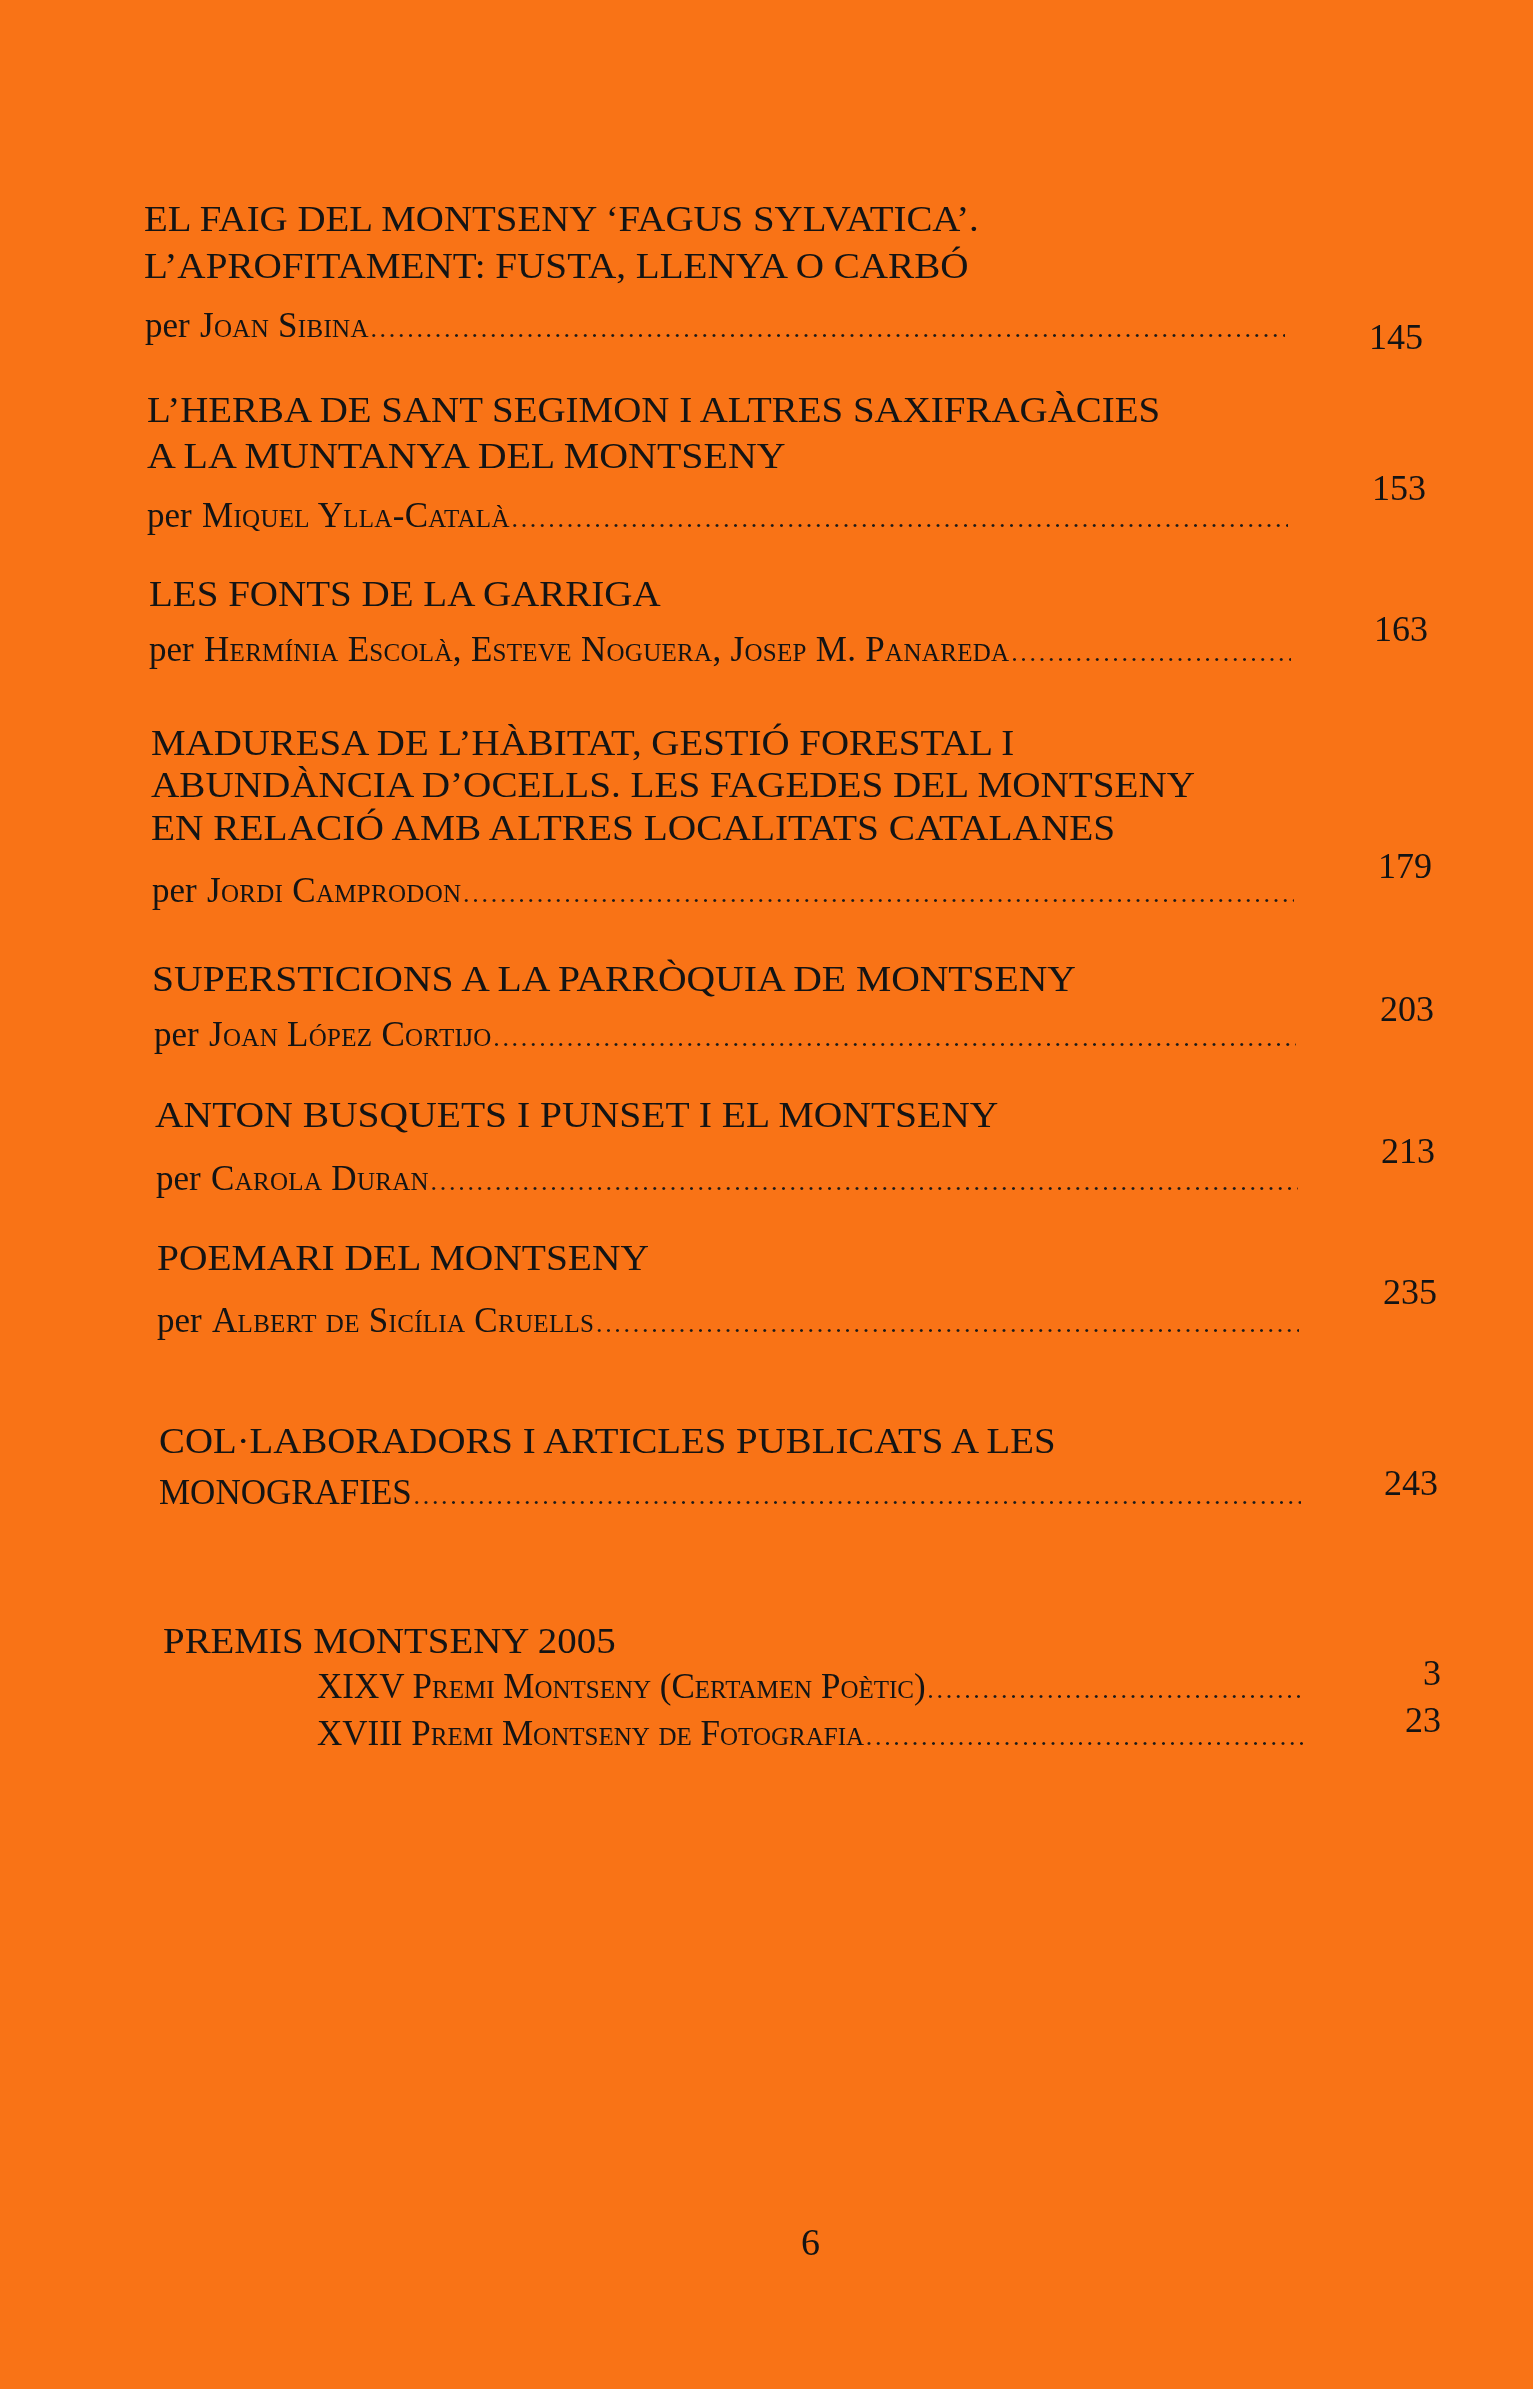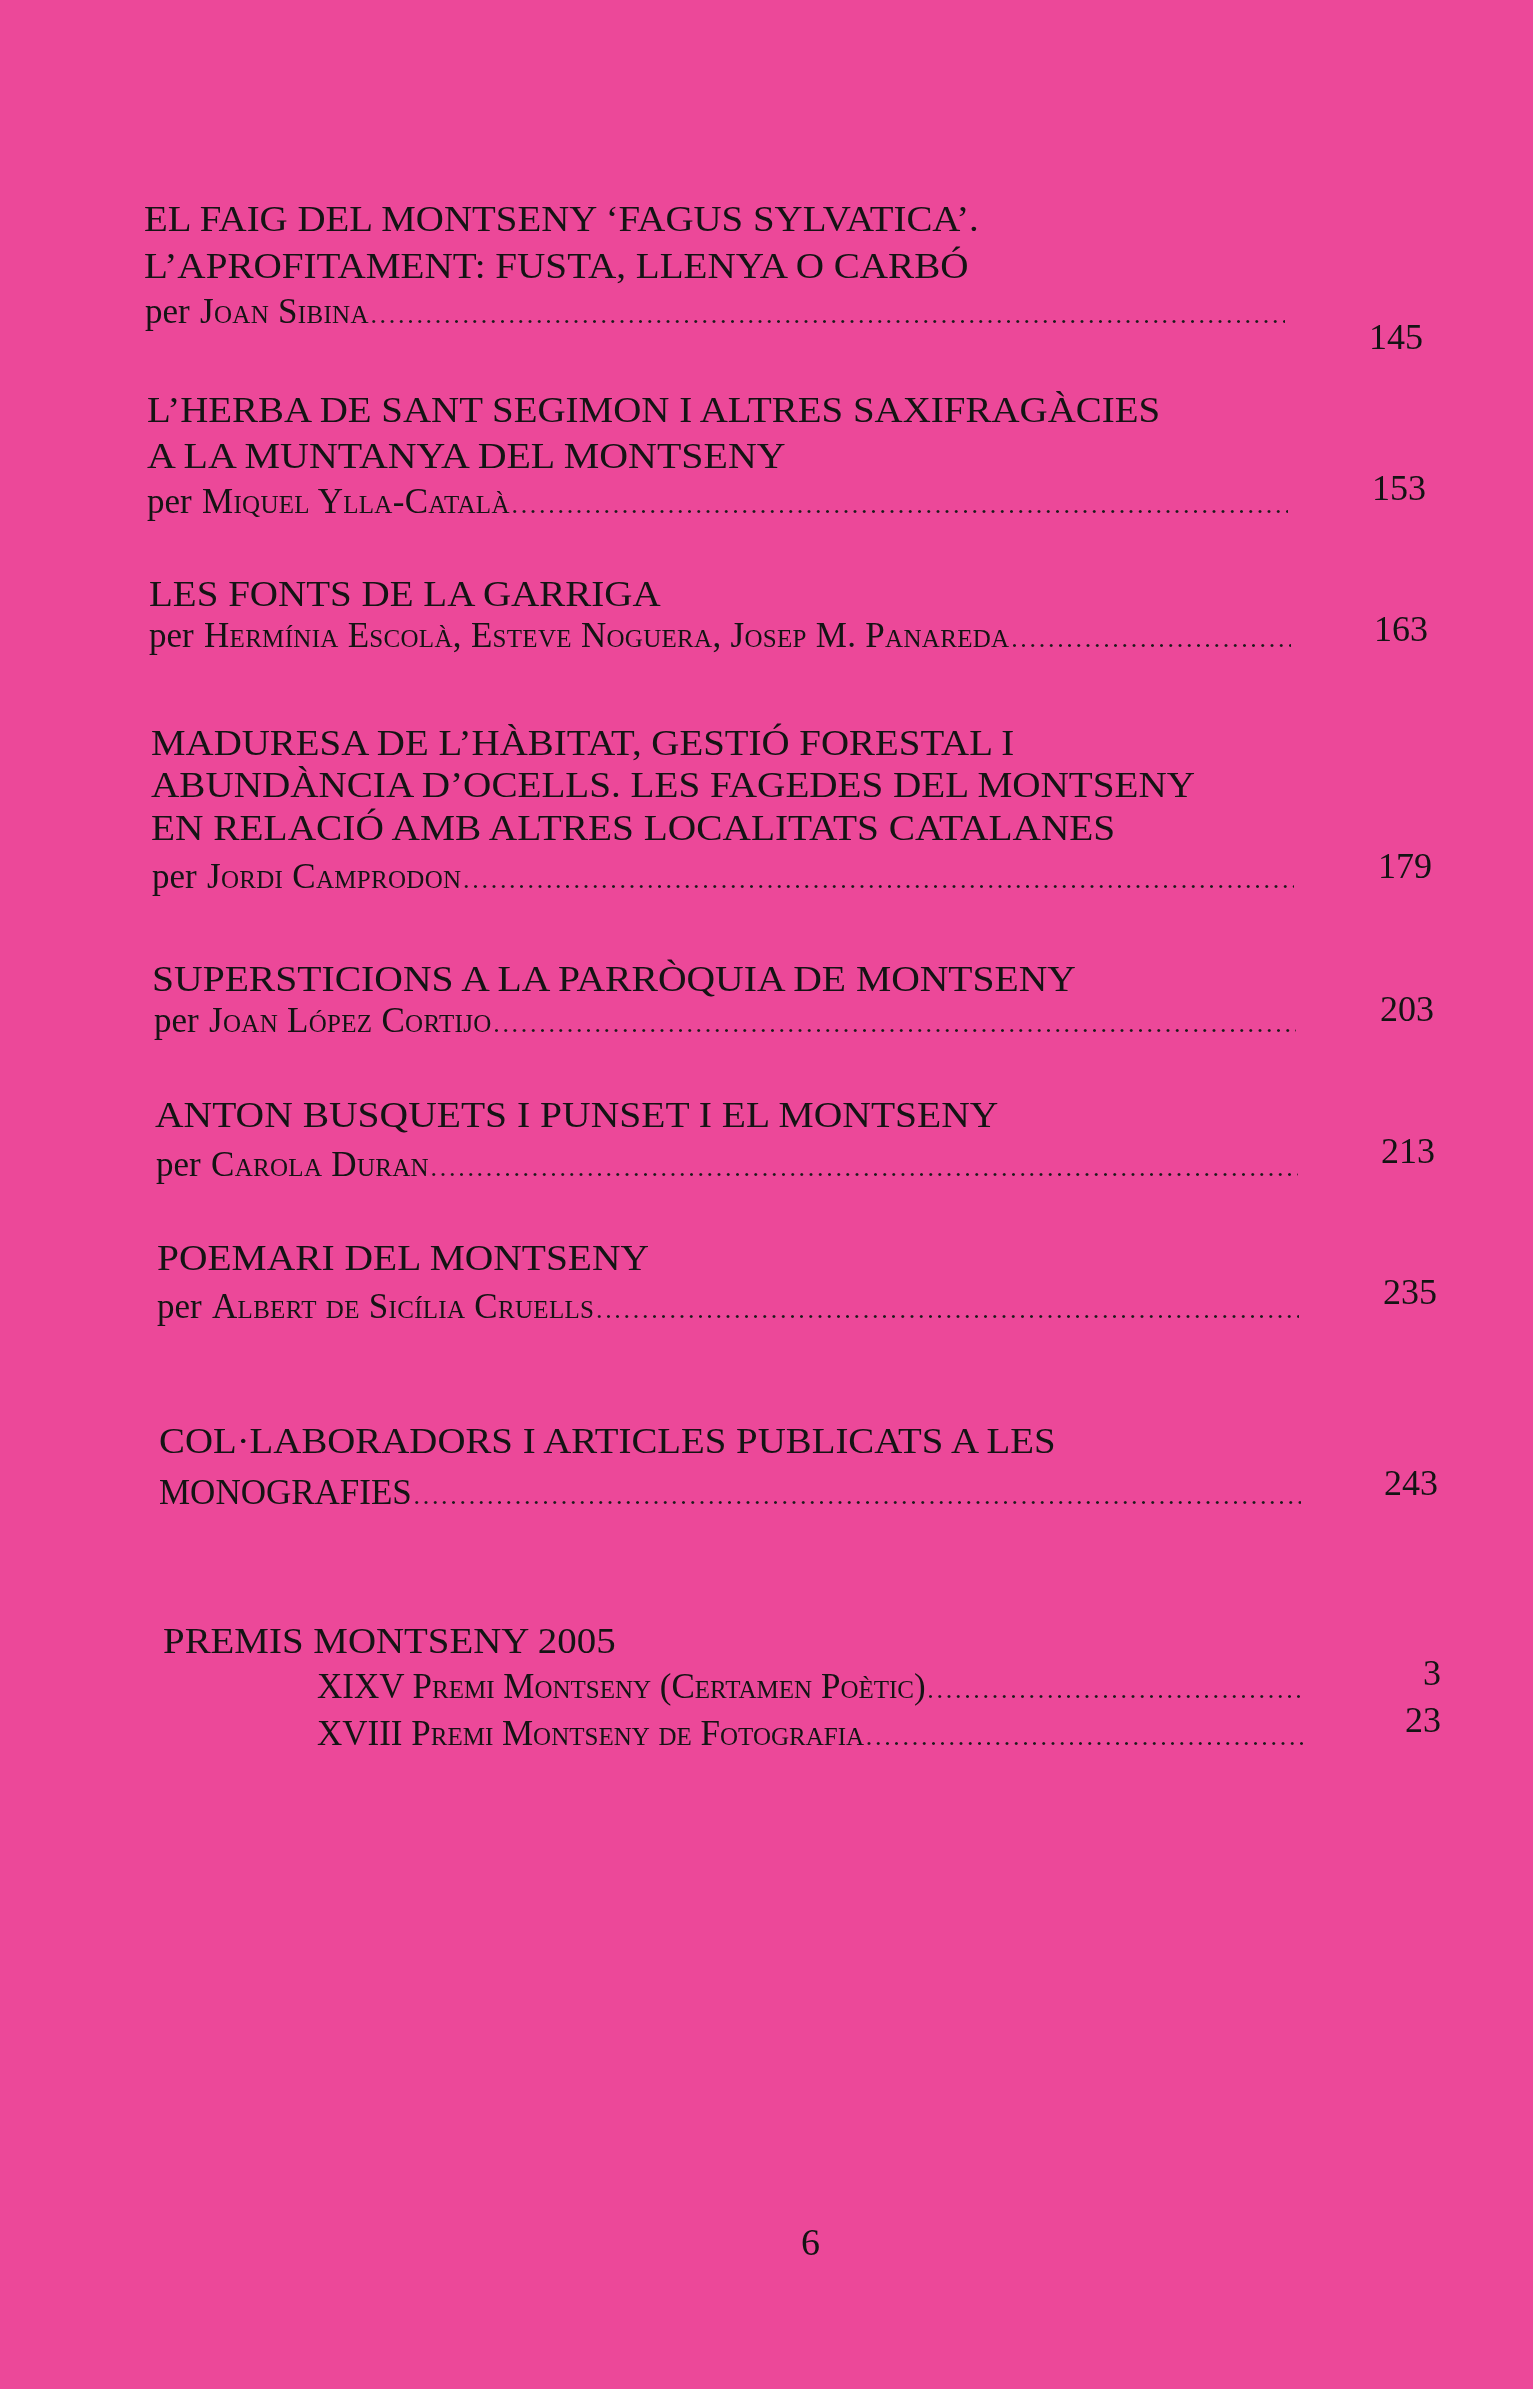--- a/index.html
+++ b/index.html
@@ -1,25 +1,25 @@
 <!DOCTYPE html>
 <html style="font-size:13.7px"><head>
 <meta charset="utf-8">
 <style>
   html, body { margin: 0; padding: 0; background: #ffffff; }
   body { width: 1534px; height: 2389px; position: relative; overflow: hidden;
          font-family: "Liberation Serif", "DejaVu Serif", serif; color: #141414; }
-  .page { position: absolute; left: 0; top: 0; width: 1534px; height: 2389px; background: #ec4899; }
+  .page { position: absolute; left: 0; top: 0; width: 1534px; height: 2389px; background: #f97316; }
   .ln { position: absolute; white-space: nowrap; font-size: 35px; line-height: 35px;
         transform-origin: 0 50%; letter-spacing: 0px; }
   .title { font-size: 36px; line-height: 36px; }
   .author-row { position: absolute; display: flex; align-items: baseline;
                 font-size: 35px; line-height: 35px; white-space: nowrap; }
   .per { margin-right: 10.3px; }
-  .author { font-variant: small-caps; letter-spacing: 0.3px; }
+  .author { font-variant: small-caps; letter-spacing: 0.3px; margin-top: 14px; }
   .leader { flex: 1 1 auto; overflow: hidden; white-space: nowrap; font-size: 26px;
             letter-spacing: 2.7px; color: #1a1a1a; margin-left: 1.7px; }
   .pnum { position: absolute; font-size: 36px; line-height: 36px; white-space: nowrap; }
   .pnum.right { text-align: right; }
   .sub { font-variant: small-caps; }
   .folio { position: absolute; font-size: 38px; line-height: 38px; }
 </style>
 </head>
 <body>
 

